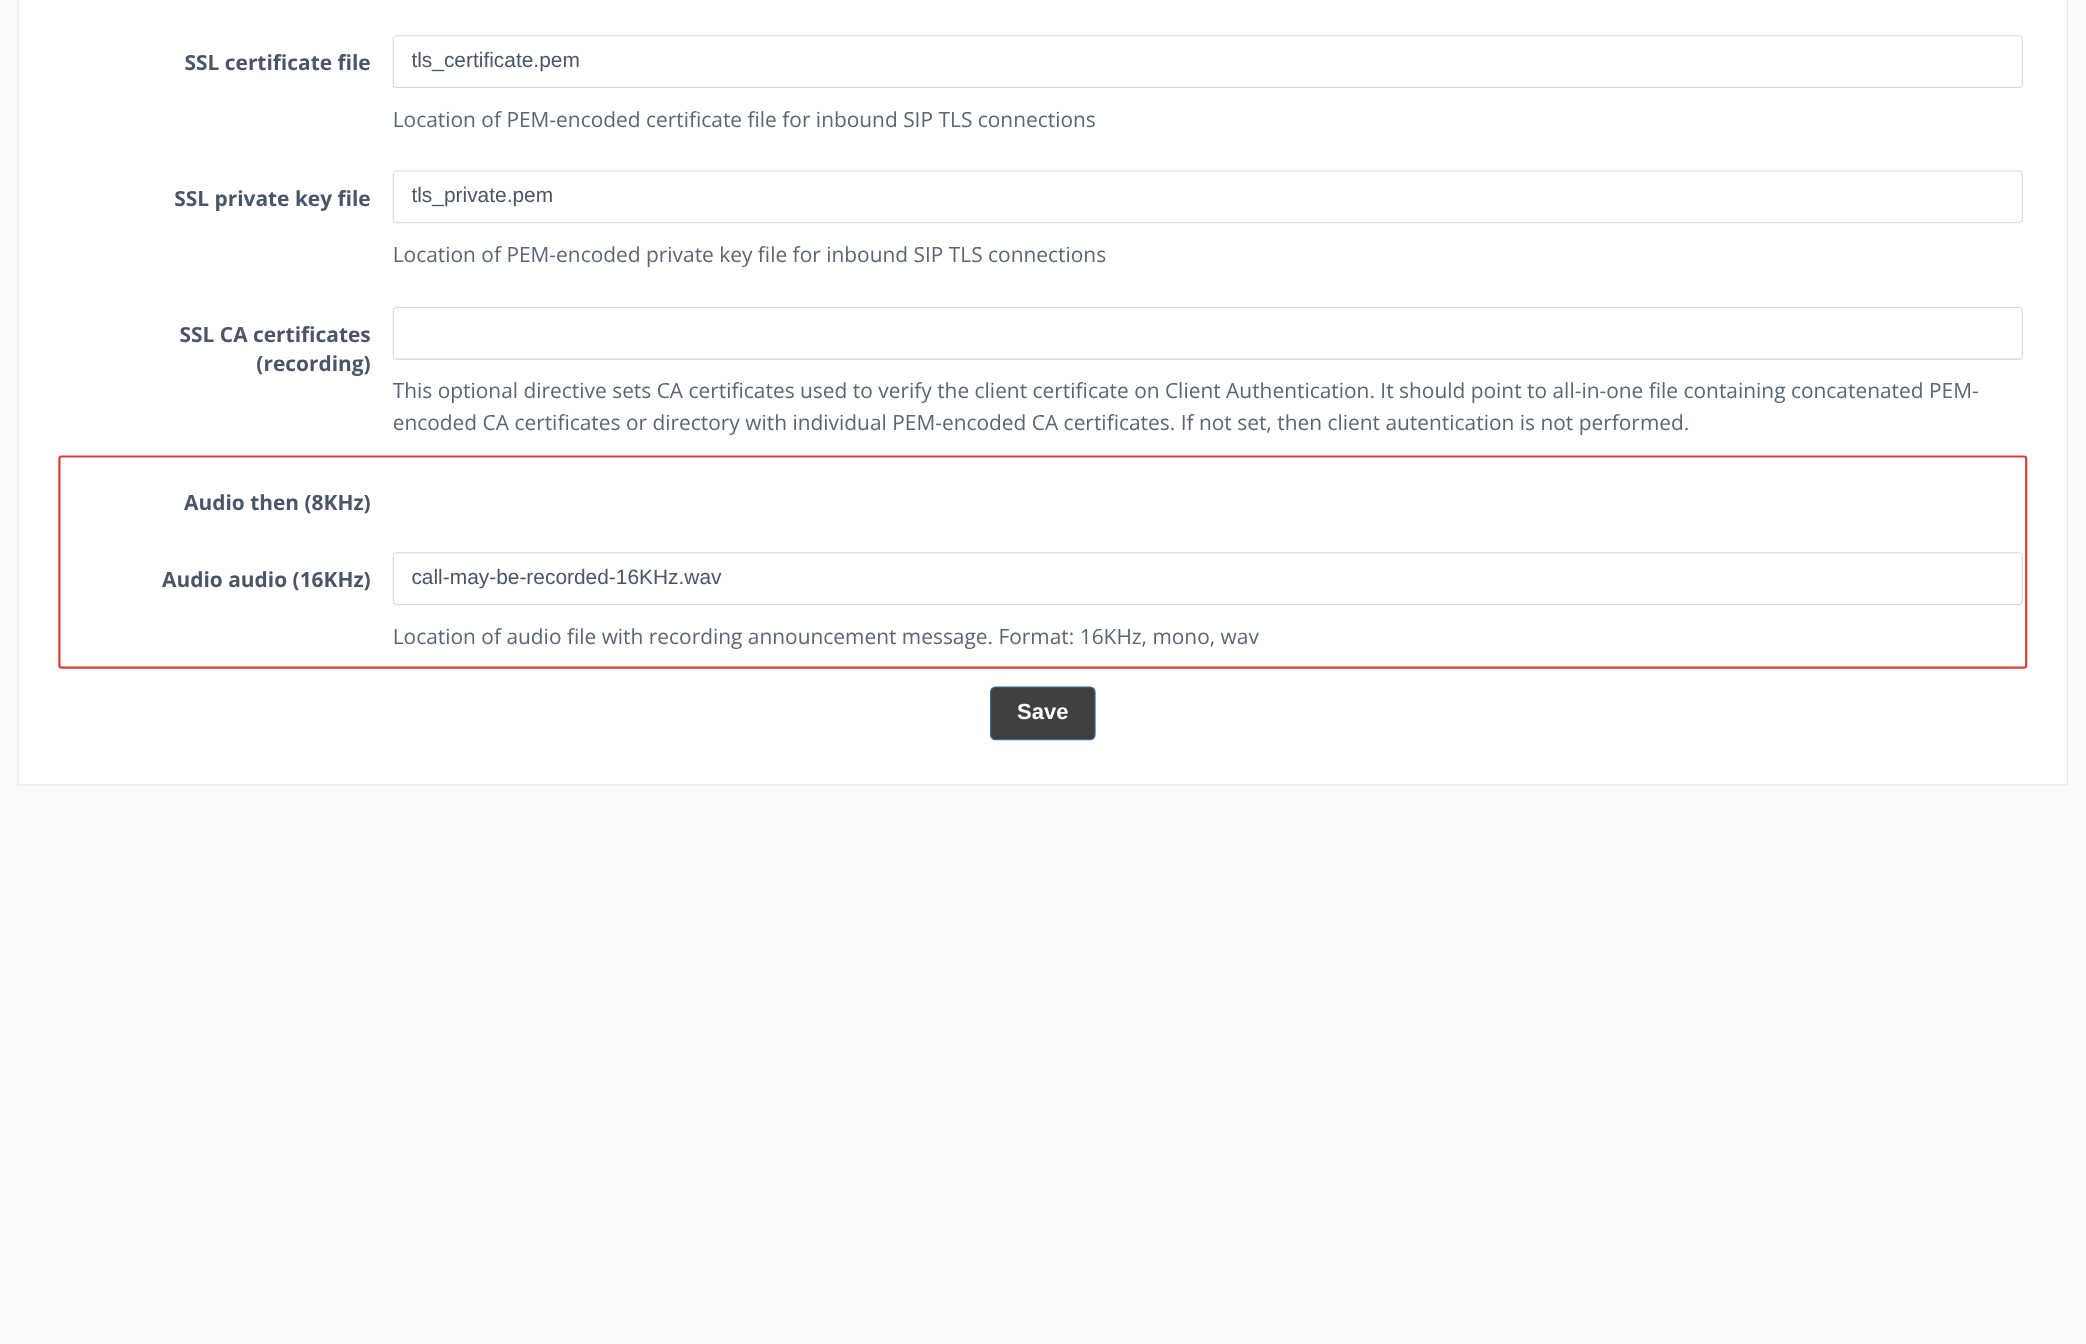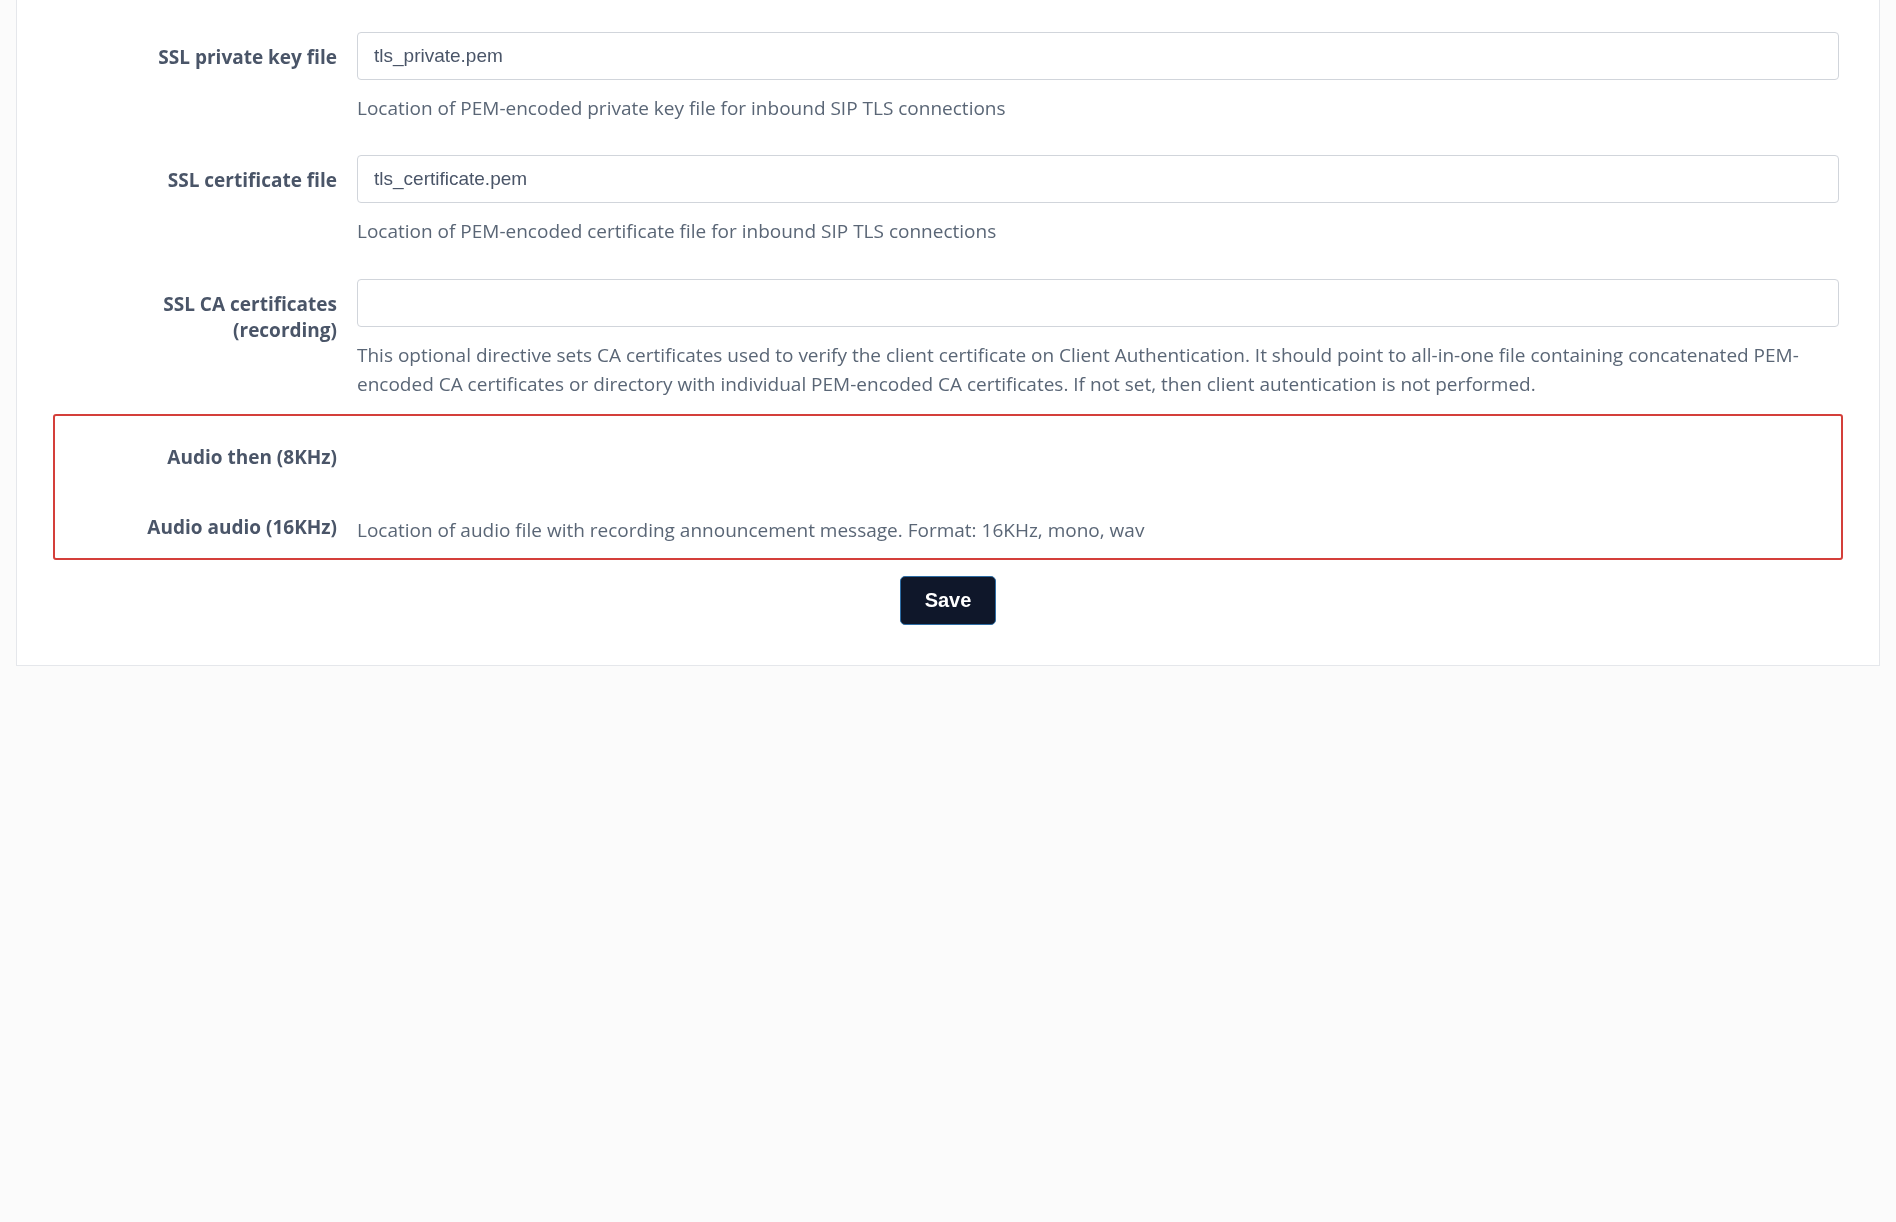--- a/index.html
+++ b/index.html
@@ -65,68 +65,69 @@
       border: 2px solid #d43f3a;
       border-radius: 3px;
       pointer-events: none;
     }
     .btn-row {
       text-align: center;
       padding-top: 30px;
     }
     .btn-save {
       display: inline-block;
-      background: #0f172a;
+      background: #404040;
       color: #ffffff;
       font-weight: 700;
       font-size: 20px;
       border: 1px solid #2e6da4;
       border-radius: 5px;
       padding: 12px 24px;
       cursor: pointer;
     }
   </style>
 </head>
 <body>
 
 <div class="panel">
 
   <div class="form-row">
+    <label class="form-label">SSL certificate file</label>
+    <div class="form-field">
+      <input type="text" class="form-control" value="tls_certificate.pem" style="">
+      <div class="help-text">Location of PEM-encoded certificate file for inbound SIP TLS connections</div>
+    </div>
+  </div>
+
+  <div class="form-row">
     <label class="form-label">SSL private key file</label>
     <div class="form-field">
       <input type="text" class="form-control" value="tls_private.pem" style="">
       <div class="help-text">Location of PEM-encoded private key file for inbound SIP TLS connections</div>
-    </div>
-  </div>
-
-  <div class="form-row">
-    <label class="form-label">SSL certificate file</label>
-    <div class="form-field">
-      <input type="text" class="form-control" value="tls_certificate.pem" style="">
-      <div class="help-text">Location of PEM-encoded certificate file for inbound SIP TLS connections</div>
     </div>
   </div>
 
   <div class="form-row">
     <label class="form-label">SSL CA certificates (recording)</label>
     <div class="form-field">
       <input type="text" class="form-control" value="" style="">
       <div class="help-text">This optional directive sets CA certificates used to verify the client certificate on Client Authentication. It should point to all-in-one file containing concatenated PEM-encoded CA certificates or directory with individual PEM-encoded CA certificates. If not set, then client autentication is not performed.</div>
     </div>
   </div>
 
   <div id="audio-section" style="position:relative;">
 
     <div class="form-row">
       <label class="form-label">Audio then (8KHz)</label>
     </div>
 
     <div class="form-row">
       <label class="form-label">Audio audio (16KHz)</label>
       <div class="form-field">
+        <input type="text" class="form-control" value="call-may-be-recorded-16KHz.wav" style="">
         <div class="help-text">Location of audio file with recording announcement message. Format: 16KHz, mono, wav</div>
       </div>
     </div>
 
     <div class="highlight-box" style="left:-4px; right:-4px; top:14px; bottom:-14px;"></div>
   </div>
 
   <div class="btn-row">
     <button class="btn-save">Save</button>
   </div>

